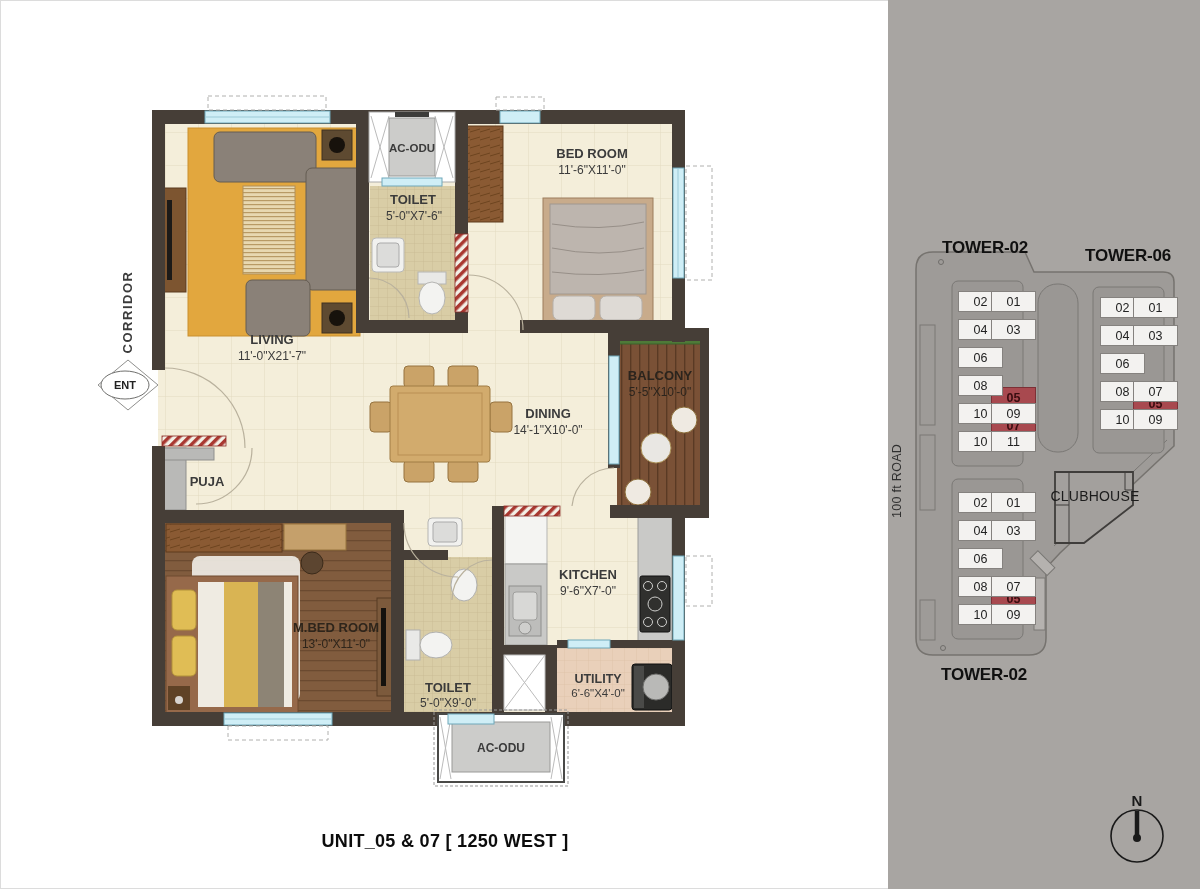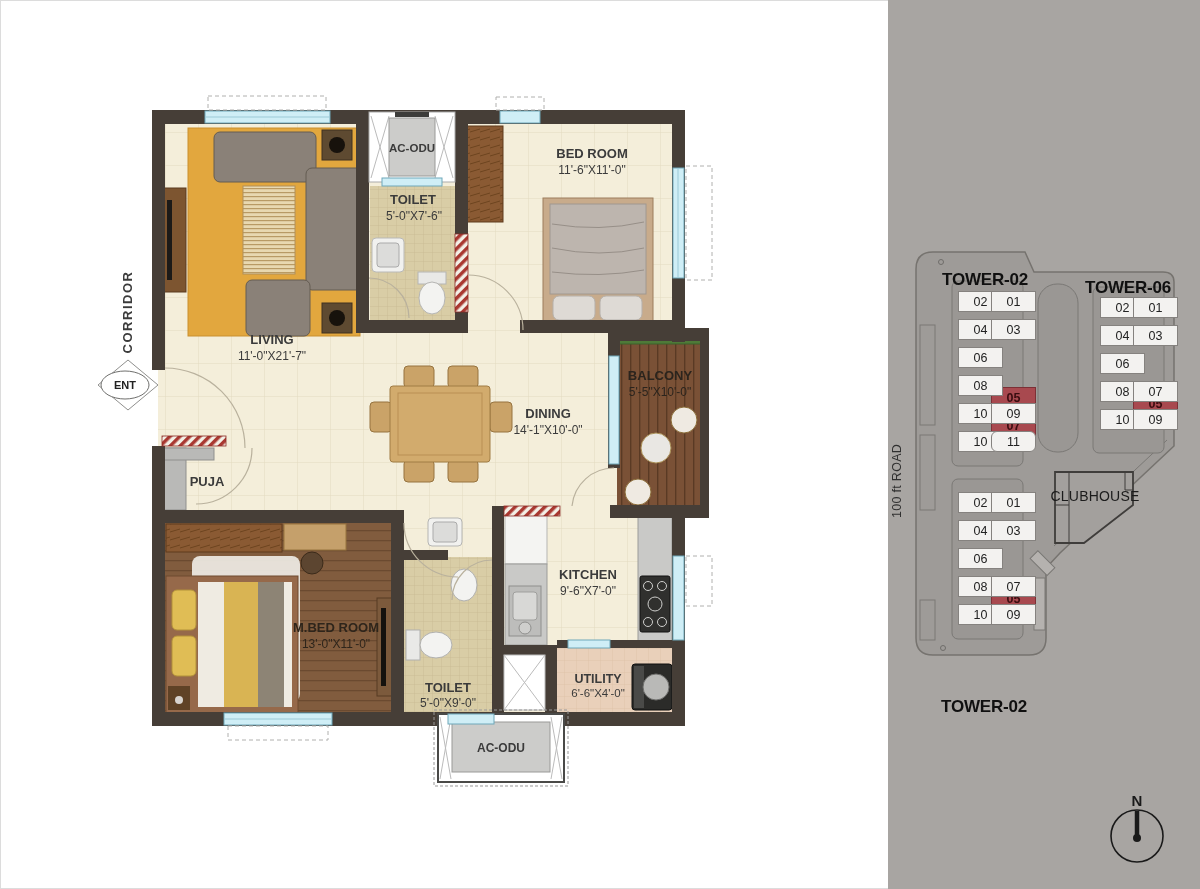--- a/index.html
+++ b/index.html
@@ -5,21 +5,21 @@
   html,body{margin:0;padding:0;background:#ffffff;}
   .stage{position:relative;width:1200px;height:889px;background:#ffffff;overflow:hidden;
          font-family:"Liberation Sans",sans-serif;box-shadow:inset 0 0 0 1px #dcdcdc;}
   .plan-svg{position:absolute;left:0;top:0;}
   .plan-title{position:absolute;left:180px;top:831px;width:530px;text-align:center;
               font-size:18px;font-weight:800;letter-spacing:.3px;color:#0c0c0c;}
   
   .site-panel{position:absolute;left:888px;top:0;width:312px;height:889px;background:#a8a5a2;}
   .site-svg{position:absolute;left:0;top:0;}
   .tower-header{position:absolute;font-size:17px;font-weight:800;color:#101010;
-                letter-spacing:-.2px;text-align:center;width:130px;margin-top:32px;}
+                letter-spacing:-.2px;text-align:center;width:130px;}
   .hdr-t02{left:32px;top:238px;}
   .hdr-t03{left:175px;top:246px;}
   .hdr-t01{left:31px;top:665px;}
   .clubhouse-label{position:absolute;left:155px;top:488px;width:104px;text-align:center;
                    font-size:14px;font-weight:500;color:#1c1c1c;letter-spacing:.2px;}
   .road-label{position:absolute;left:2px;top:434px;height:84px;writing-mode:vertical-rl;
               transform:rotate(180deg);font-size:12.5px;color:#2f2f2f;letter-spacing:.3px;}
   .unit{position:absolute;width:45px;height:21px;background:#f3f2f0;border:1px solid #85827f;
         color:#222;font-size:12.5px;line-height:20px;text-align:center;font-weight:500;
         box-sizing:border-box;}
@@ -286,20 +286,21 @@
       <text class="rl" x="336" y="632" style="fill:#2e251b;">M.BED ROOM</text>
       <text class="rd" x="336" y="648" style="fill:#2e251b;">13'-0"X11'-0"</text>
       <text class="rl" x="448" y="692">TOILET</text>
       <text class="rd" x="448" y="707">5'-0"X9'-0"</text>
       <text class="rl" x="598" y="683" style="font-size:12.5px;">UTILITY</text>
       <text class="rd" x="598" y="697" style="font-size:11.5px;">6'-6"X4'-0"</text>
       <text class="sm" x="501" y="752" style="font-size:12px;">AC-ODU</text>
     </g>
   </svg>
 
+  <div class="plan-title">UNIT_05 &amp; 07 [ 1250 WEST ]</div>
 
   <div class="site-panel">
     <svg class="site-svg" width="312" height="889" viewBox="0 0 312 889">
 
       <path d="M45,252 L137,252 L146,272 L275,272 Q286,272 286,282 L286,446 L172,553 L158,568 L158,638
                Q158,655 141,655 L45,655 Q28,655 28,638 L28,269 Q28,252 45,252 Z" fill="#9e9b98" stroke="#76736f" stroke-width="1.5"></path>
       <path d="M279,440 L166,546" stroke="#7a7875" fill="none"></path>
 
       <g fill="none" stroke="#7a7875">
         <rect x="32" y="325" width="15" height="100"></rect>
@@ -342,21 +343,21 @@
         <div class="unit" style="left: 103px; top: 291px;">01</div>
         <div class="unit" style="left: 70px; top: 319px;">04</div>
         <div class="unit" style="left: 103px; top: 319px;">03</div>
         <div class="unit" style="left: 70px; top: 347px;">06</div>
         <div class="unit unit-red" style="left: 103px; top: 347px;">05</div>
         <div class="unit" style="left: 70px; top: 375px;">08</div>
         <div class="unit unit-red" style="left: 103px; top: 375px;">07</div>
         <div class="unit" style="left: 70px; top: 403px;">10</div>
         <div class="unit" style="left: 103px; top: 403px;">09</div>
         <div class="unit" style="left: 70px; top: 431px;">10</div>
-        <div class="unit" style="left: 103px; top: 431px; border-radius: 6px;">11</div>
+        <div class="unit" style="left: 103px; top: 431px;">11</div>
         <div class="unit" style="left: 212px; top: 297px;">02</div>
         <div class="unit" style="left: 245px; top: 297px;">01</div>
         <div class="unit" style="left: 212px; top: 325px;">04</div>
         <div class="unit" style="left: 245px; top: 325px;">03</div>
         <div class="unit" style="left: 212px; top: 353px;">06</div>
         <div class="unit unit-red" style="left: 245px; top: 353px;">05</div>
         <div class="unit" style="left: 212px; top: 381px;">08</div>
         <div class="unit" style="left: 245px; top: 381px;">07</div>
         <div class="unit" style="left: 212px; top: 409px;">10</div>
         <div class="unit" style="left: 245px; top: 409px;">09</div>

